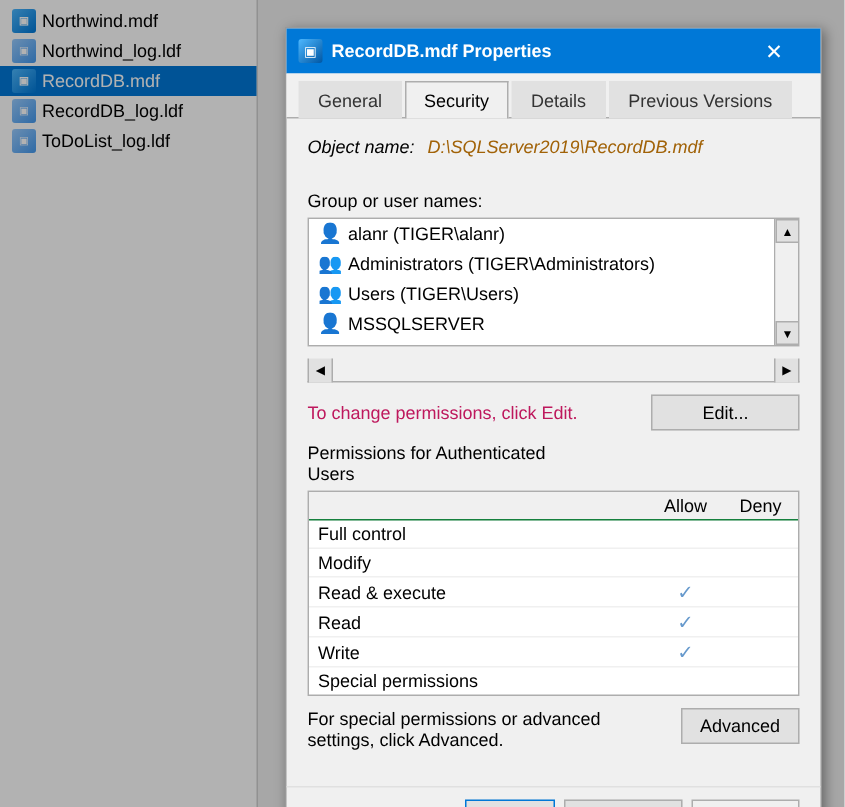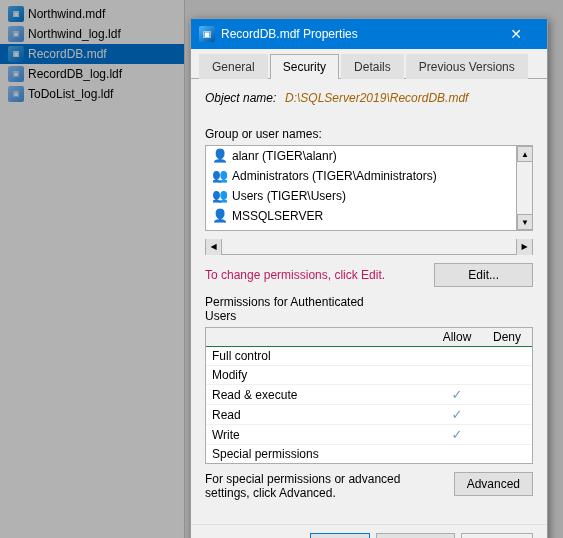--- a/index.html
+++ b/index.html
@@ -21,21 +21,21 @@
       height: 538px;
       background: #f0f0f0;
       position: relative;
     }
 
     
     .file-list {
       position: absolute;
       left: 0;
       top: 0;
-      width: 185px;
+      width: 172px;
       height: 538px;
       background: white;
       border-right: 1px solid #d0d0d0;
       padding-top: 4px;
     }
 
     .file-item {
       display: flex;
       align-items: center;
       padding: 2px 8px;
@@ -121,21 +121,21 @@
       border-radius: 2px;
       display: flex;
       align-items: center;
       justify-content: center;
       color: white;
       font-size: 9px;
     }
 
     .title-text {
       font-size: 12px;
-      font-weight: normal;
+      font-weight: bold;
     }
 
     .close-btn {
       width: 46px;
       height: 20px;
       background: transparent;
       border: none;
       color: white;
       cursor: pointer;
       font-size: 14px;

